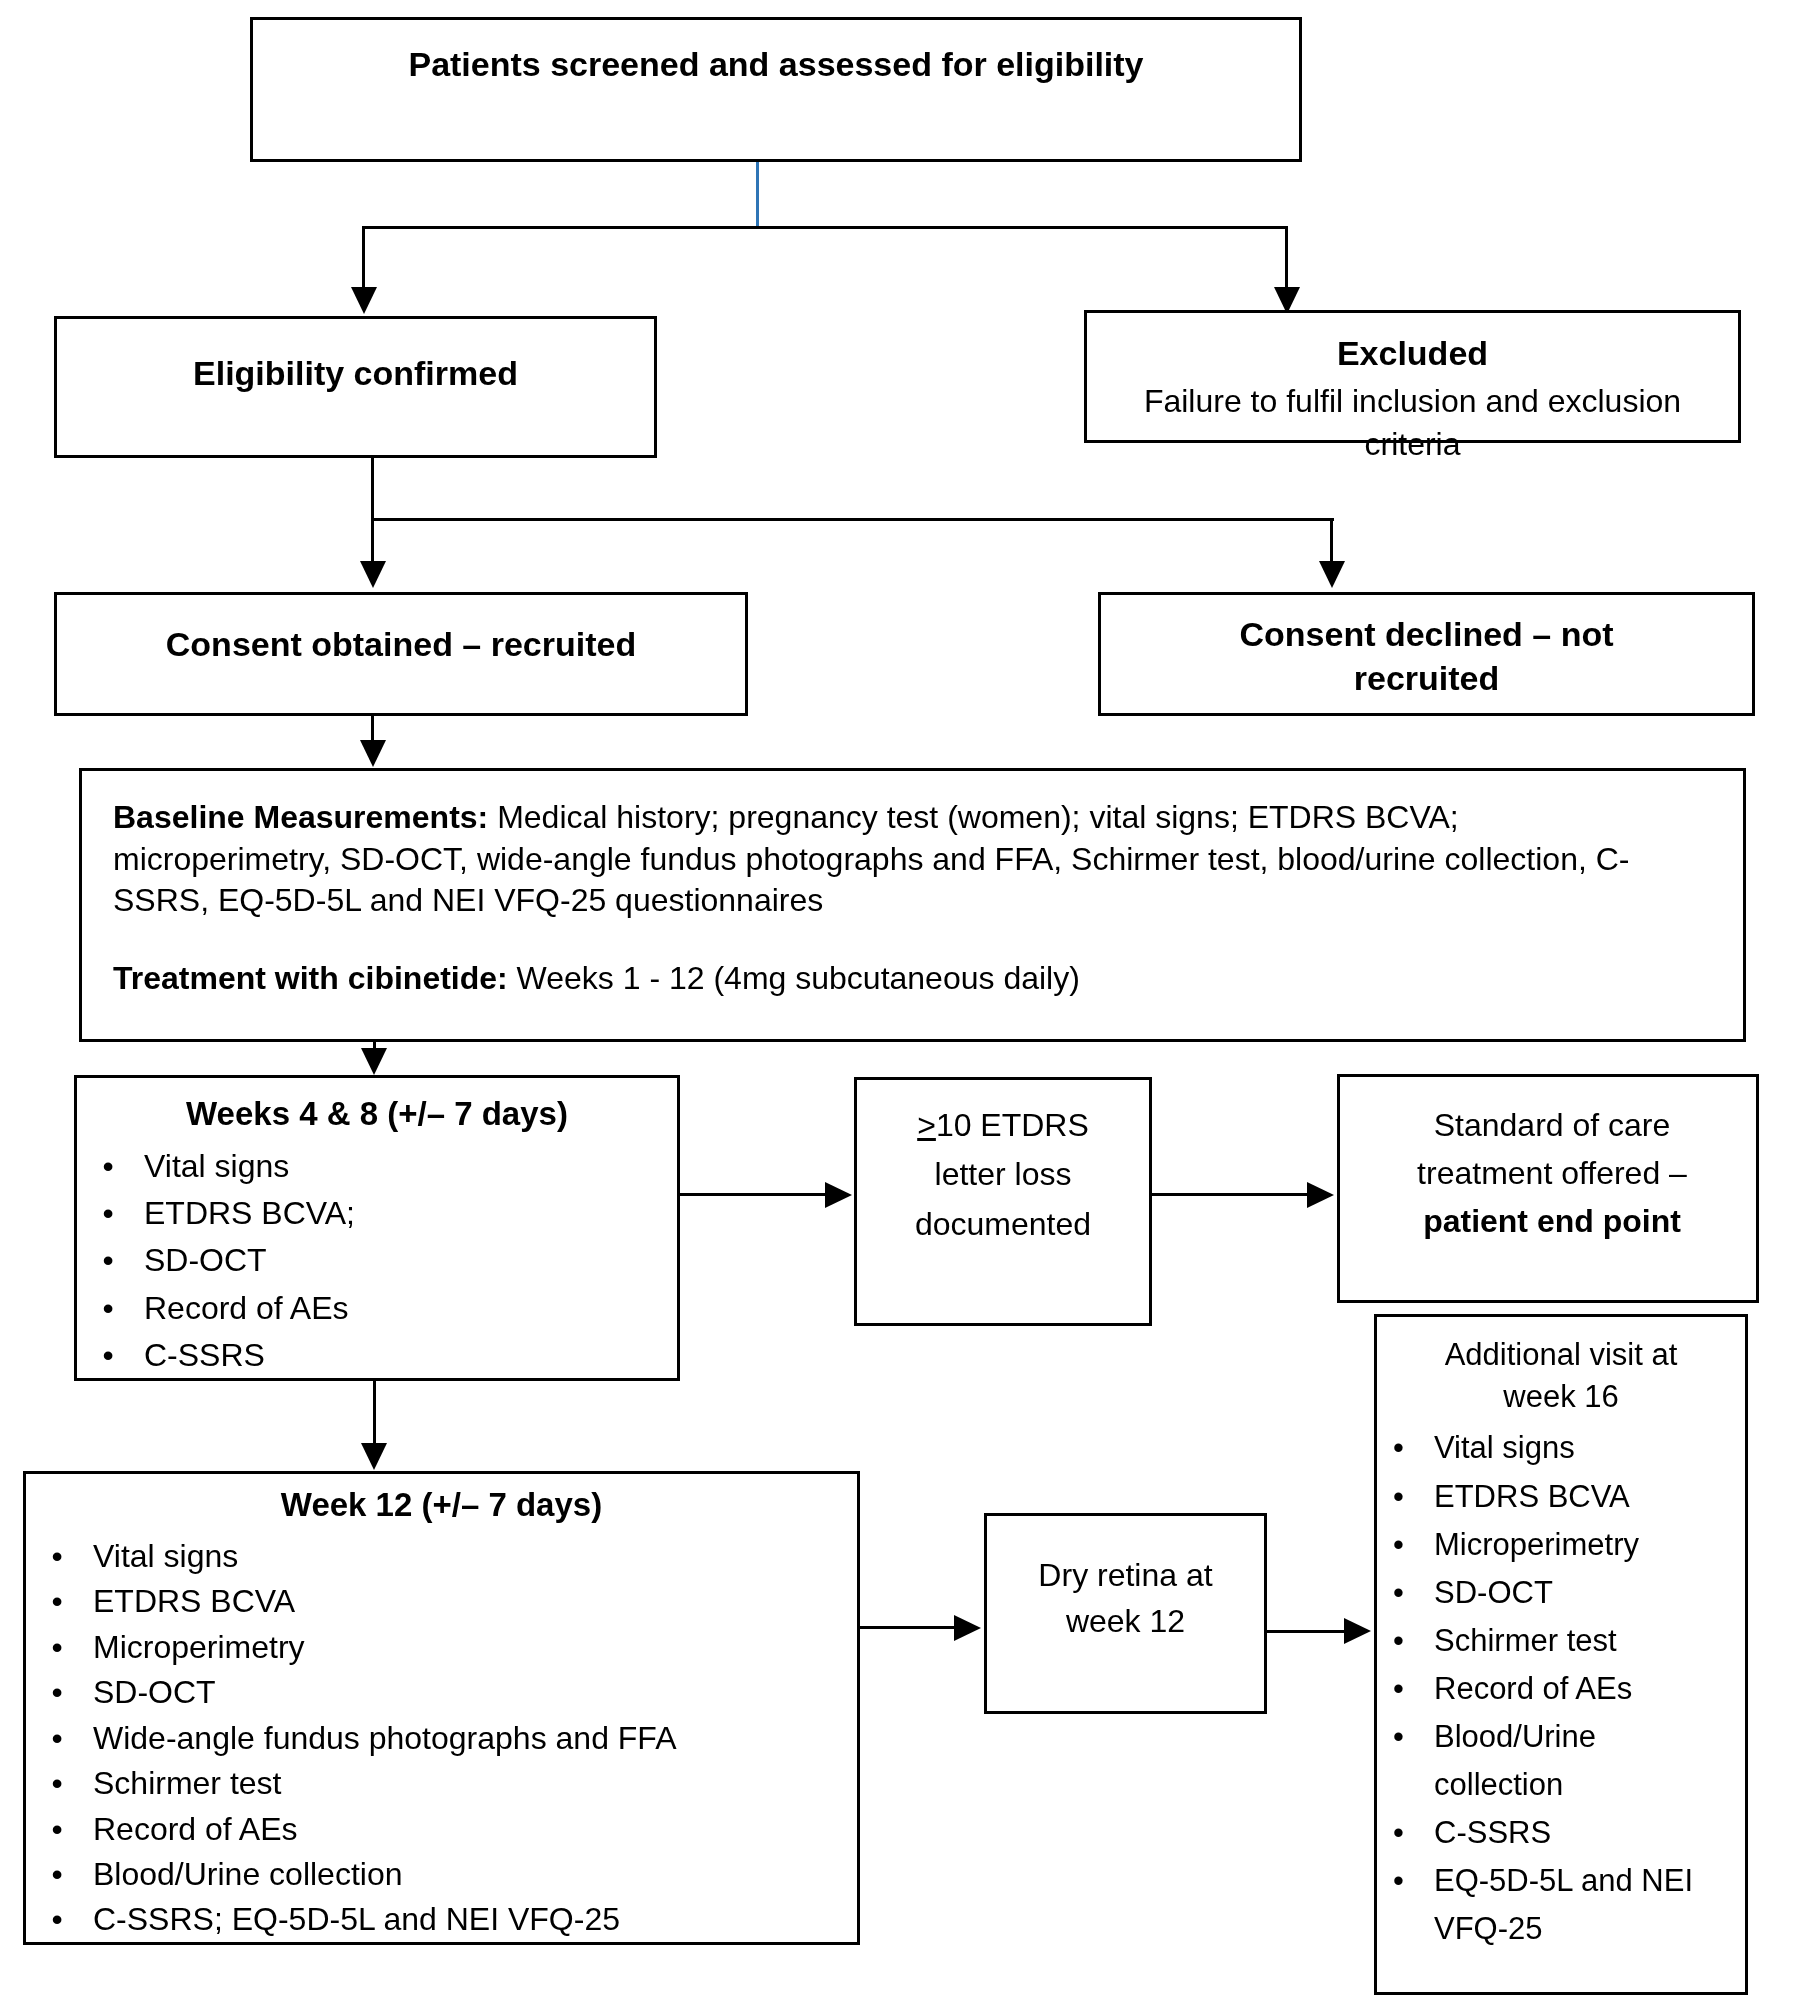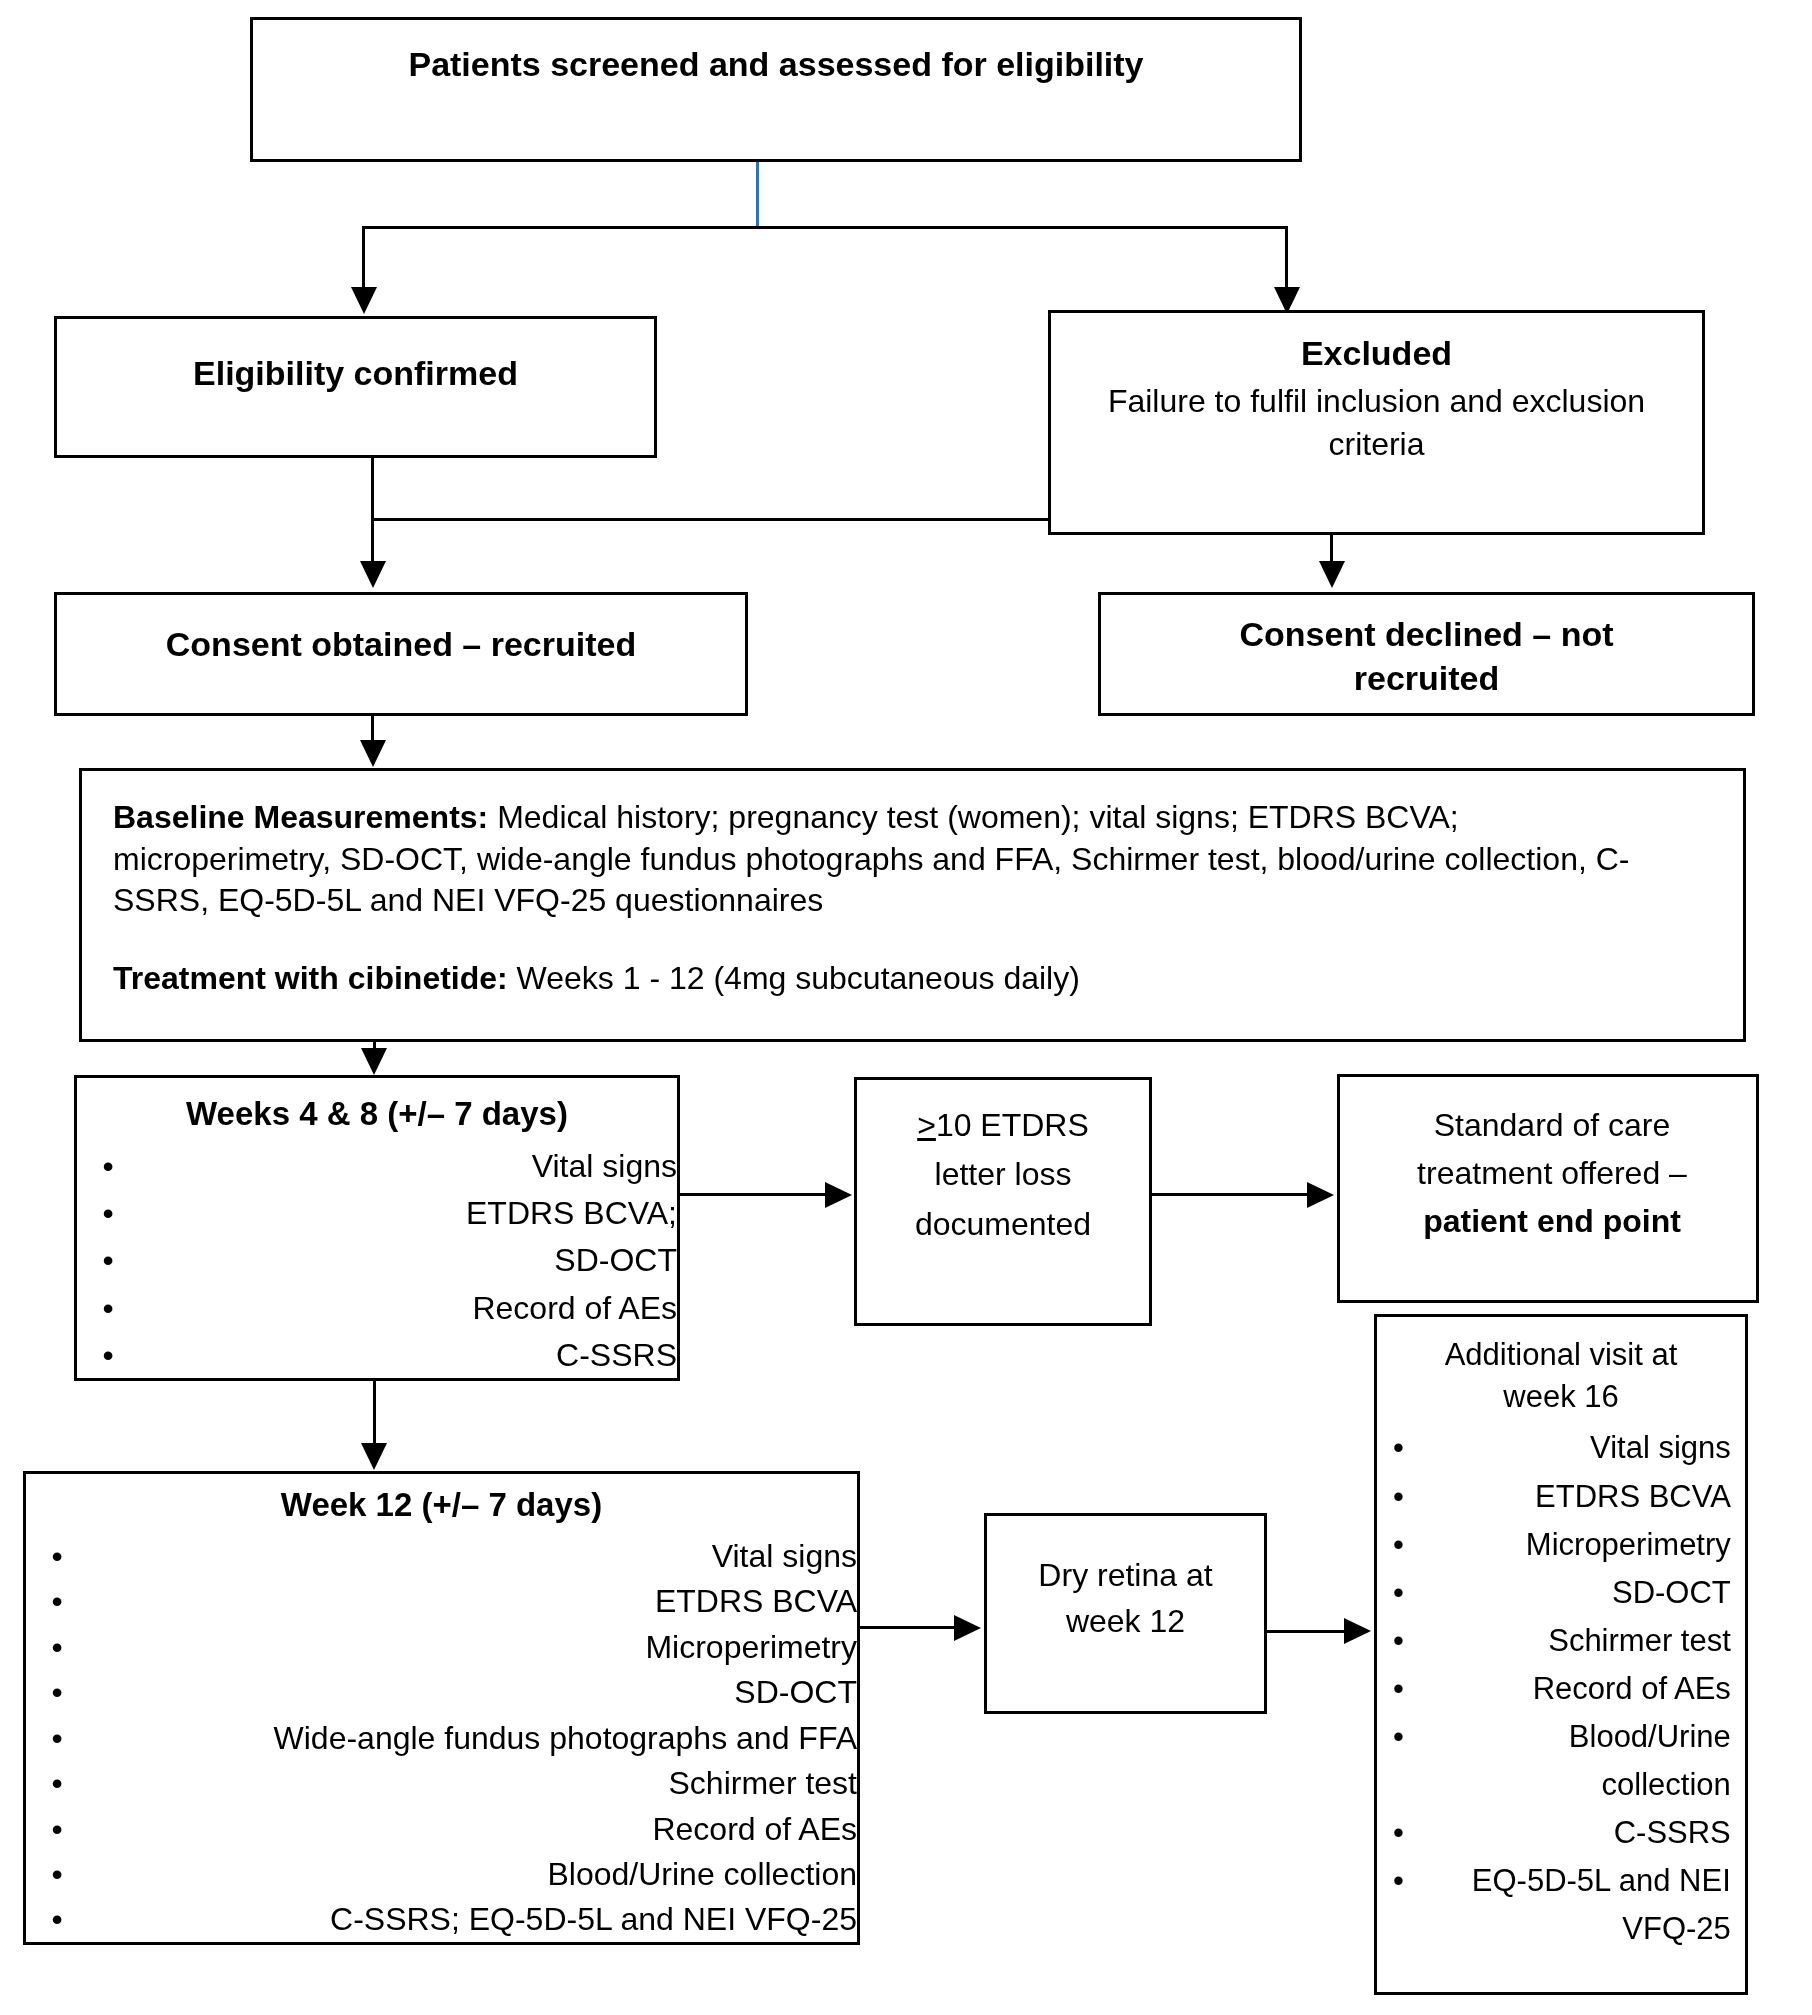--- a/index.html
+++ b/index.html
@@ -27,21 +27,21 @@
   .b-baseline {
     text-align:left;
     padding:26px 31px;
     font-size:32px; line-height:1.3;margin-left:8px;
   }
   .b-baseline p { margin:0; max-width:1536px; }
   .b-baseline p.second { margin-top:36px; }
 
   .listbox { text-align:left; }
   .listbox .title { text-align:center; font-size:33px; }
-  .bullets { list-style:none; margin:6.8px 0 0; padding:0; font-size:32px;text-align:right; }
+  .bullets { list-style:none; margin:6.8px 0 0; padding:0; font-size:32px; }
   .bullets li { position:relative; padding-left:67px; line-height:1.48; }
   .bullets li::before { content:"\2022"; position:absolute; left:25.6px; }
 
   .b-weeks48 { padding-top:15px; }
   .b-week12  { padding-top:10.2px; }
   .b-week12 .bullets li { line-height:1.42; }
 
   .b-etdrs { font-size:32px; line-height:1.55; padding-top:20.5px; }
   .ge { text-decoration:underline; }
 
@@ -113,21 +113,21 @@
   <div class="head-right" style="left:1344px;top:1618px"></div>
 
   <div class="box" style="left:250px;top:17px;width:1052px;height:145px">
     <div class="title" style="padding-top:21.6px">Patients screened and assessed for eligibility</div>
   </div>
 
   <div class="box" style="left:54px;top:316px;width:603px;height:142px">
     <div class="title" style="padding-top:32px">Eligibility confirmed</div>
   </div>
 
-  <div class="box b-excluded" style="left:1048px;top:310px;width:657px;height:225px">
+  <div class="box b-excluded" style="left:1084px;top:310px;width:657px;height:133px">
     <div class="title" style="padding-top:18px">Excluded</div>
     <div class="body">Failure to fulfil inclusion and exclusion criteria</div>
   </div>
 
   <div class="box" style="left:54px;top:592px;width:694px;height:124px">
     <div class="title" style="padding-top:27px">Consent obtained – recruited</div>
   </div>
 
   <div class="box b-declined" style="left:1098px;top:592px;width:657px;height:124px">
     <div class="title" style="padding-top:17px">Consent declined – not recruited</div>

